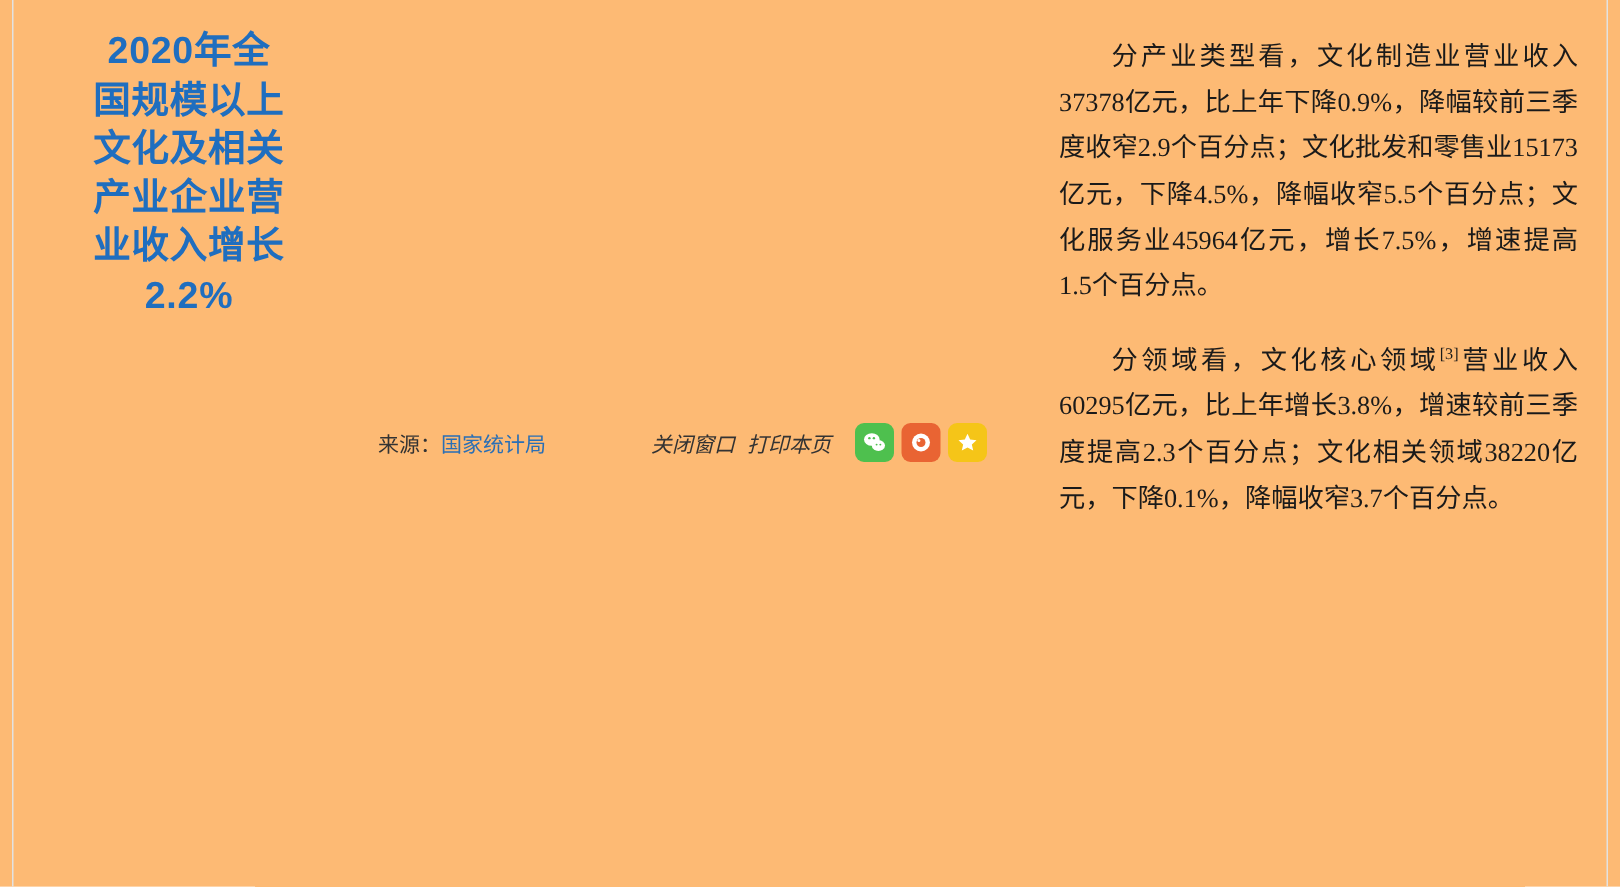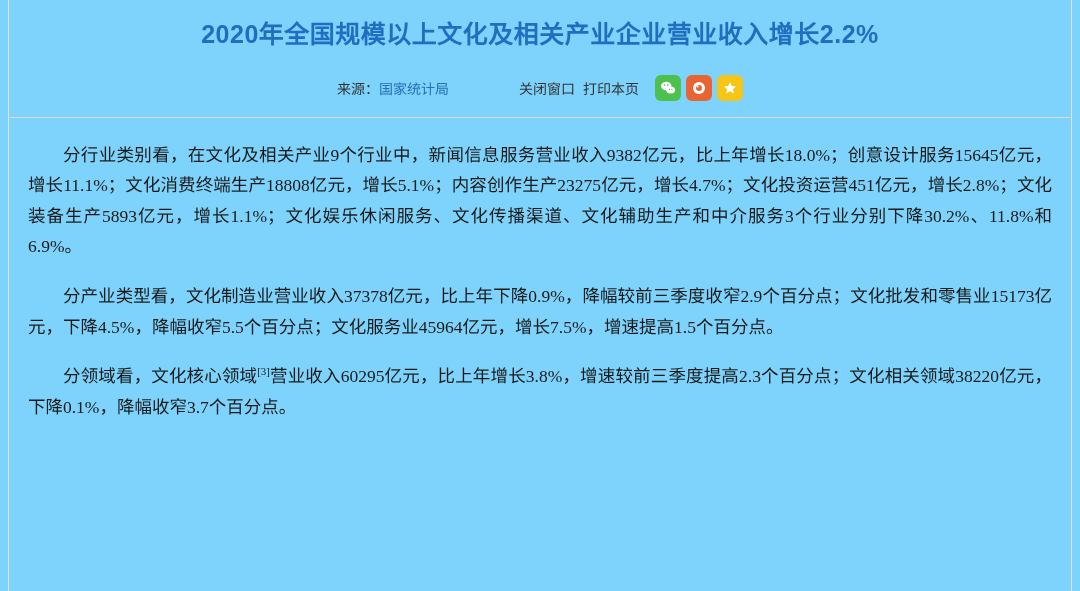--- a/index.html
+++ b/index.html
@@ -12,24 +12,23 @@
     width: 1080px;
     height: 591px;
     font-family: "Liberation Serif", "DejaVu Serif", serif;
     color: #000;
     overflow: hidden;
   }
   .page {
     position: relative;
     width: 1080px;
     height: 591px;
-    background: #7dd3fc;
+    background: #fdba74;
     box-sizing: border-box;
     display: flex;
-    flex-direction: column;
   }
   
   .edge-rule-left, .edge-rule-right {
     position: absolute;
     top: 0;
     bottom: 0;
     width: 1px;
     background: #e2e2e2;
   }
   .edge-rule-left { left: 8px; }
@@ -69,20 +68,21 @@
   }
   .meta-date {
     margin-right: 70px;
     white-space: nowrap;
     color: #333;
   }
   .meta-actions {
     display: flex;
     align-items: center;
     white-space: nowrap;
+    font-style: italic;
   }
   .meta-actions .act {
     color: #333;
     text-decoration: none;
     cursor: pointer;
     margin-right: 8px;
   }
   .share-icons {
     display: inline-flex;
     align-items: center;
@@ -176,18 +176,17 @@
           </svg>
         </span>
       </span>
     </div>
 
   </div>
 
   <div class="divider"></div>
 
   <div class="content">
-    <p id="p-1">分行业类别看，在文化及相关产业9个行业中，新闻信息服务营业收入9382亿元，比上年增长18.0%；创意设计服务15645亿元，增长11.1%；文化消费终端生产18808亿元，增长5.1%；内容创作生产23275亿元，增长4.7%；文化投资运营451亿元，增长2.8%；文化装备生产5893亿元，增长1.1%；文化娱乐休闲服务、文化传播渠道、文化辅助生产和中介服务3个行业分别下降30.2%、11.8%和6.9%。</p>
     <p id="p-2">分产业类型看，文化制造业营业收入37378亿元，比上年下降0.9%，降幅较前三季度收窄2.9个百分点；文化批发和零售业15173亿元，下降4.5%，降幅收窄5.5个百分点；文化服务业45964亿元，增长7.5%，增速提高1.5个百分点。</p>
     <p id="p-3">分领域看，文化核心领域<sup>[3]</sup>营业收入60295亿元，比上年增长3.8%，增速较前三季度提高2.3个百分点；文化相关领域38220亿元，下降0.1%，降幅收窄3.7个百分点。</p>
   </div>
 
 </div>
 
 </body></html>

